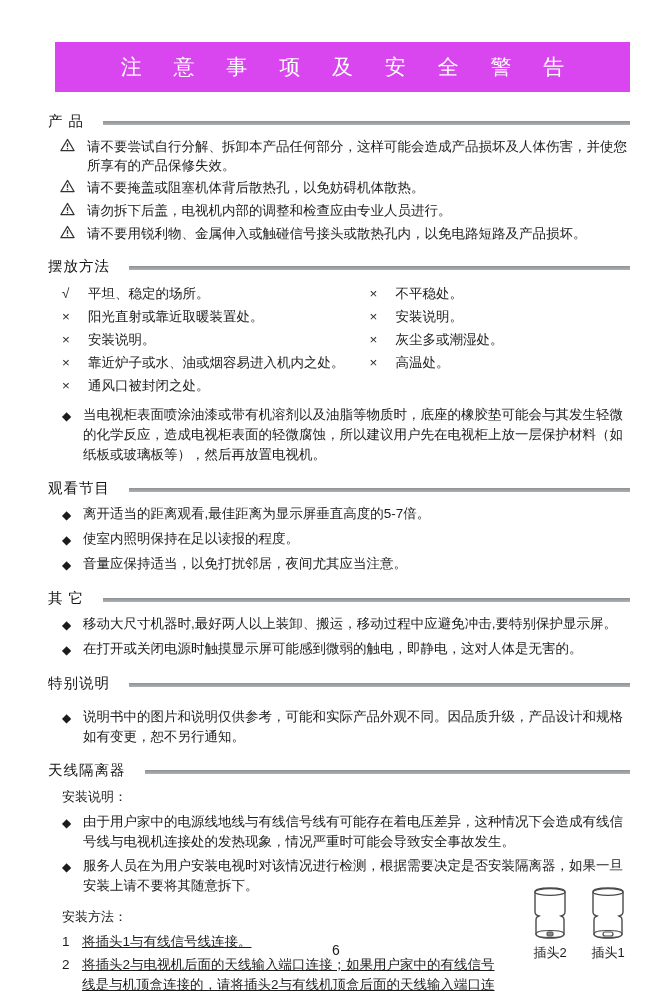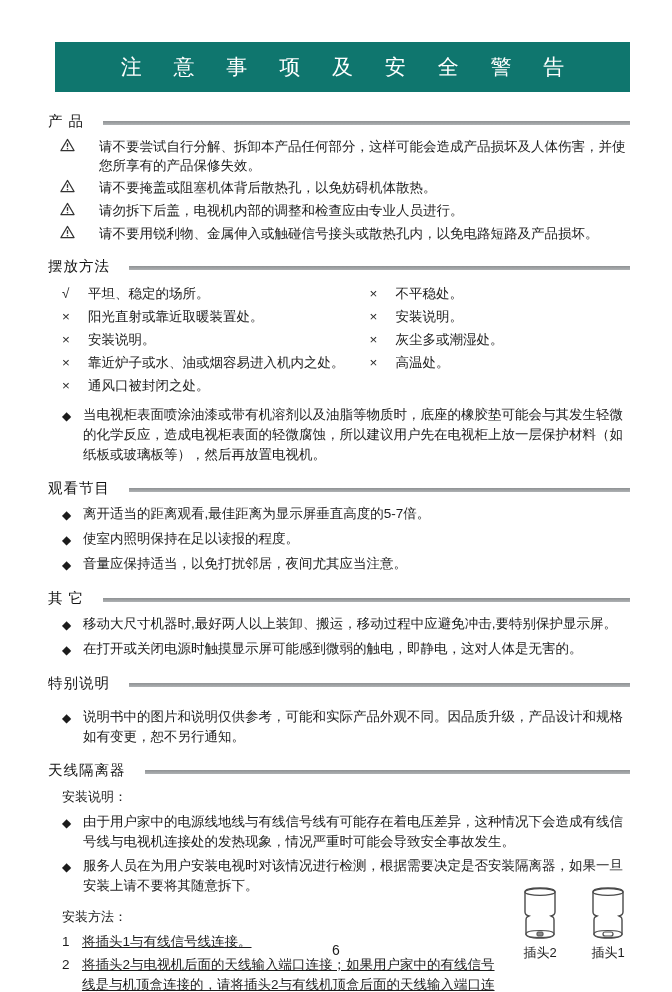--- a/index.html
+++ b/index.html
@@ -4,30 +4,30 @@
 <style>
   html,body{margin:0;padding:0;}
   body{
     width:672px;height:992px;background:#ffffff;overflow:hidden;
     font-family:"Liberation Sans","DejaVu Sans",sans-serif;
     color:#1c1c1c;position:relative;
   }
   .page{padding:42px 42px 0 48px;box-sizing:border-box;}
   
   .banner{
-    background:#0f766e;color:#ffffff;text-align:center;
+    background:#d946ef;color:#ffffff;text-align:center;
     font-size:21px;letter-spacing:13px;padding:11px 0 11px 13px;
     margin-left:7px;margin-bottom:20px;font-weight:400;
   }
   
   .sec-head{display:flex;align-items:center;gap:19px;font-size:14.5px;color:#141414;margin:0 0 6px 0;}
   .sec-head .title{white-space:nowrap;letter-spacing:1px;}
   .sec-head .rule{flex:1;height:4px;background:linear-gradient(#8f9294,#aeb1b3);margin-top:2px;}
   
-  .w-item{display:flex;gap:24px;font-size:13.5px;line-height:19px;margin:3px 0;padding-left:12px;}
+  .w-item{display:flex;gap:12px;font-size:13.5px;line-height:19px;margin:3px 0;padding-left:12px;}
   .w-item .tri{flex:0 0 15px;padding-top:1px;}
   .w-item .txt{flex:1;}
   
   .placement{display:flex;padding-left:14px;margin-top:6px;}
   .pl-col-left{flex:1.18;}
   .pl-col-right{flex:1;}
   .pl-item{display:flex;gap:12px;font-size:13.5px;line-height:23px;}
   .pl-item .mark{flex:0 0 14px;color:#2a2a2a;}
   
   .d-item{display:flex;gap:8px;font-size:13.5px;line-height:20px;margin:4px 0;padding-left:14px;}
@@ -35,21 +35,21 @@
   .d-item .txt{flex:1;}
   .gap-s{height:4px;}
   .gap-m{height:10px;}
   .sub-label{font-size:13px;margin:8px 0 6px 14px;}
   
   .install-row{display:flex;align-items:flex-start;}
   .install-left{flex:1;}
   .step{display:flex;gap:10px;font-size:13.5px;line-height:20px;margin:3px 0;padding-left:14px;}
   .step .num{flex:0 0 10px;}
   .step .txt{flex:1;text-decoration:underline;}
-  .plugs{flex:0 0 128px;display:flex;gap:24px;justify-content:flex-end;margin-top:-14px;}
+  .plugs{flex:0 0 128px;display:flex;gap:14px;justify-content:flex-end;margin-top:-14px;}
   .plug{text-align:center;font-size:13px;}
   .plug svg{display:block;margin:0 auto 4px;}
   .page-num{position:absolute;left:0;right:0;bottom:34px;text-align:center;font-size:14px;color:#1c1c1c;}
 </style>
 </head>
 <body>
 
 <svg width="0" height="0" style="position:absolute">
   <defs>
     <g id="warn-tri">

